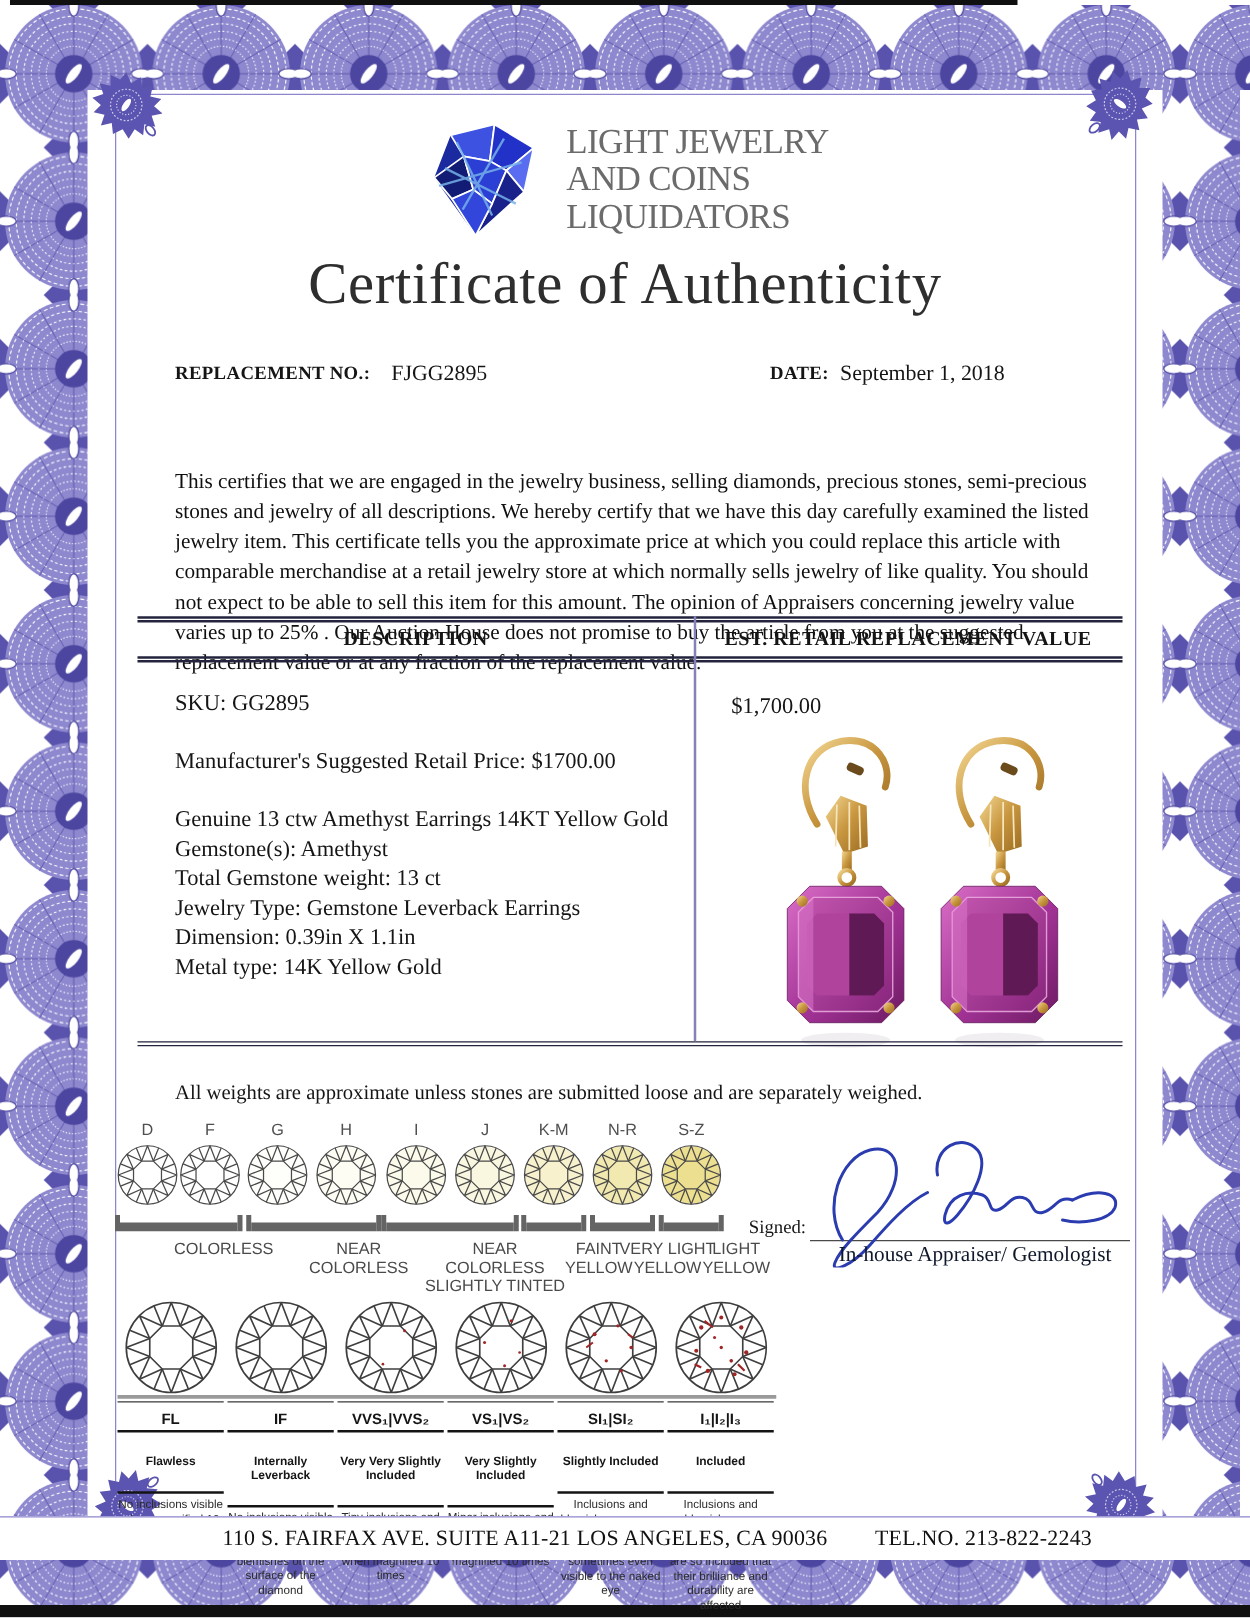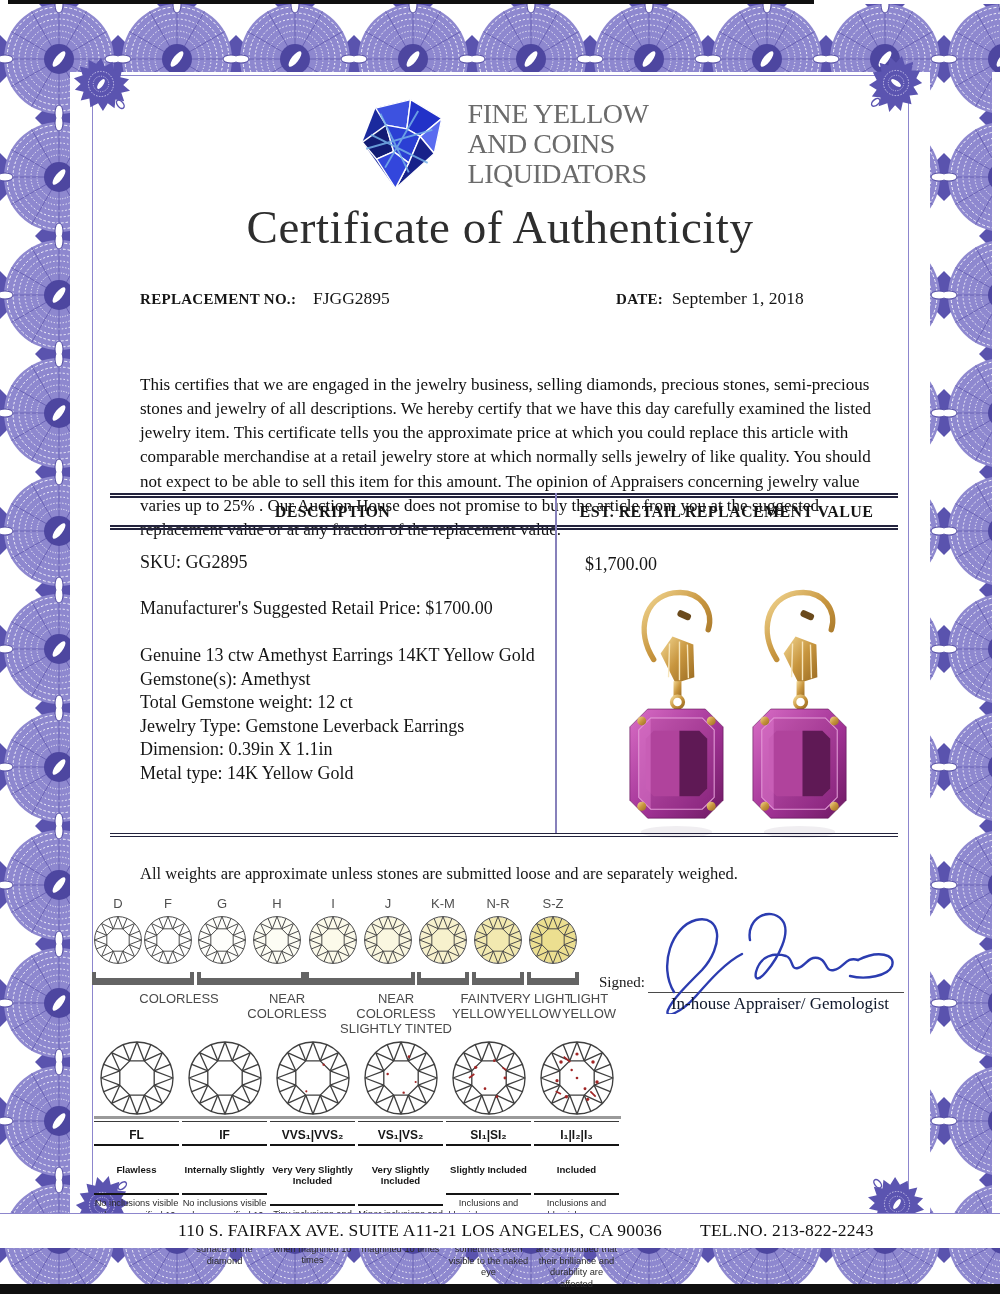--- a/index.html
+++ b/index.html
@@ -199,21 +199,21 @@
       <polygon points="25,12 62,3 58,34 36,30" fill="#3d52e0" stroke="#fff" stroke-width="1.5"></polygon>
       <polygon points="62,3 95,23 72,42 58,34" fill="#2232c8" stroke="#fff" stroke-width="1.5"></polygon>
       <polygon points="95,23 87,60 72,42" fill="#5a6cf0" stroke="#fff" stroke-width="1.5"></polygon>
       <polygon points="11,48 36,30 44,58 26,66" fill="#121c74" stroke="#fff" stroke-width="1.5"></polygon>
       <polygon points="36,30 58,34 72,42 60,70 44,58" fill="#2b3fd4" stroke="#fff" stroke-width="1.5"></polygon>
       <polygon points="87,60 46,97 60,70 72,42" fill="#18228a" stroke="#fff" stroke-width="1.5"></polygon>
       <polygon points="46,97 26,66 44,58 60,70" fill="#3346dc" stroke="#fff" stroke-width="1.5"></polygon>
       <path d="M20,40 L80,70 M30,18 L60,80 M70,15 L35,75 M15,55 L85,35" stroke="#76b0e8" stroke-width="2" opacity="0.85" fill="none"></path>
     </svg>
     <div class="logo-text">
-      <div>FINE YELLOW</div>
+      <div>LIGHT JEWELRY</div>
       <div>AND COINS</div>
       <div>LIQUIDATORS</div>
     </div>
   </div>
 
   <div class="cert-title">Certificate of Authenticity</div>
 
   <div class="cert-row">
     <span class="cert-label cert-no-label">REPLACEMENT NO.:</span>
     <span class="cert-no-value">FJGG2895</span>
@@ -228,21 +228,21 @@
       <div class="dt-h-desc">DESCRIPTION</div>
       <div class="dt-h-val">EST. RETAIL REPLACEMENT VALUE</div>
     </div>
     <div class="dt-body">
       <div class="dt-divider"></div>
       <div class="sku-line">SKU: GG2895</div>
       <div class="msrp-line">Manufacturer's Suggested Retail Price: $1700.00</div>
       <div class="detail-lines">
         <div>Genuine 13 ctw Amethyst Earrings 14KT Yellow Gold</div>
         <div>Gemstone(s): Amethyst</div>
-        <div>Total Gemstone weight: 12 ct</div>
+        <div>Total Gemstone weight: 13 ct</div>
         <div>Jewelry Type: Gemstone Leverback Earrings</div>
         <div>Dimension: 0.39in X 1.1in</div>
         <div>Metal type: 14K Yellow Gold</div>
       </div>
       <div class="value-amount">$1,700.00</div>
       <svg class="earrings" width="292" height="258" viewBox="0 0 290 260">
         <use href="#earring" x="28" y="0" width="110" height="260"></use>
         <use href="#earring" x="152" y="0" width="110" height="260"></use>
       </svg>
     </div>
@@ -390,21 +390,21 @@
     </div>
     <div class="cl-baseline"></div>
     <div class="cl-cols">
       <div class="cl-col">
         <div class="cl-grade">FL</div>
         <div class="cl-name">Flawless</div>
         <div class="cl-desc">No inclusions visible when magnified 10 times</div>
       </div>
       <div class="cl-col">
         <div class="cl-grade">IF</div>
-        <div class="cl-name">Internally Slightly</div>
+        <div class="cl-name">Internally Leverback</div>
         <div class="cl-desc">No inclusions visible when magnified 10 times, tiny blemishes on the surface of the diamond</div>
       </div>
       <div class="cl-col">
         <div class="cl-grade">VVS₁|VVS₂</div>
         <div class="cl-name">Very Very Slightly Included</div>
         <div class="cl-desc">Tiny inclusions and blemishes visible to a trained grader when magnified 10 times</div>
       </div>
       <div class="cl-col">
         <div class="cl-grade">VS₁|VS₂</div>
         <div class="cl-name">Very Slightly Included</div>

